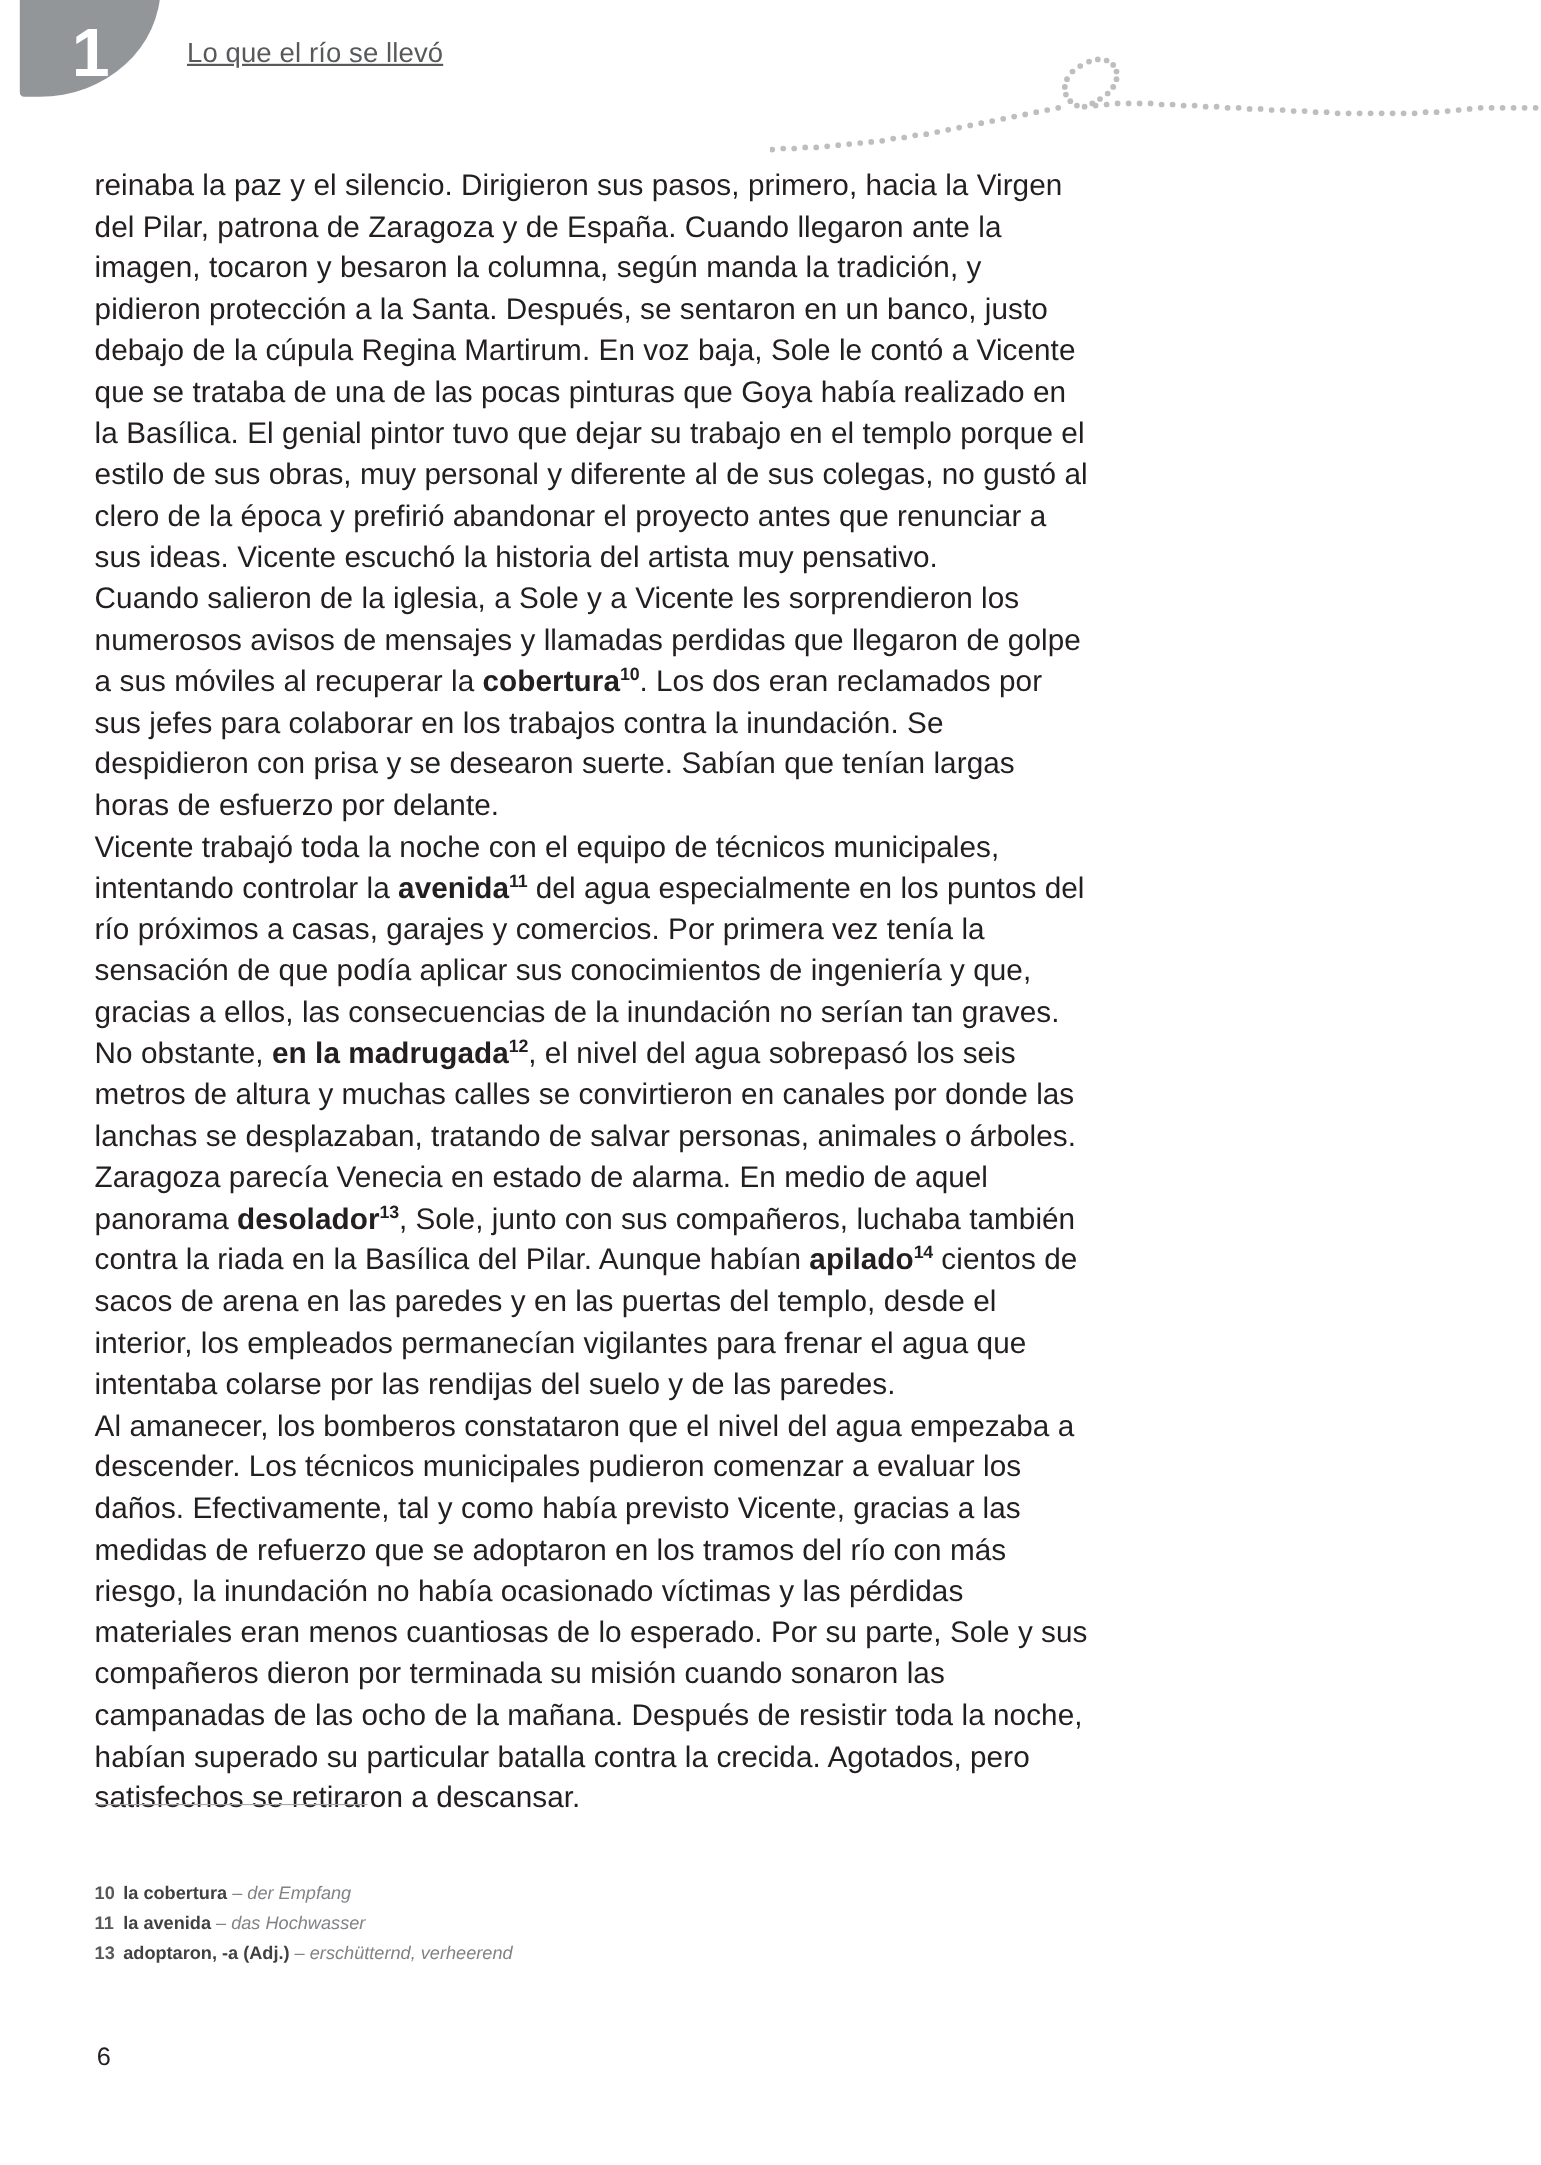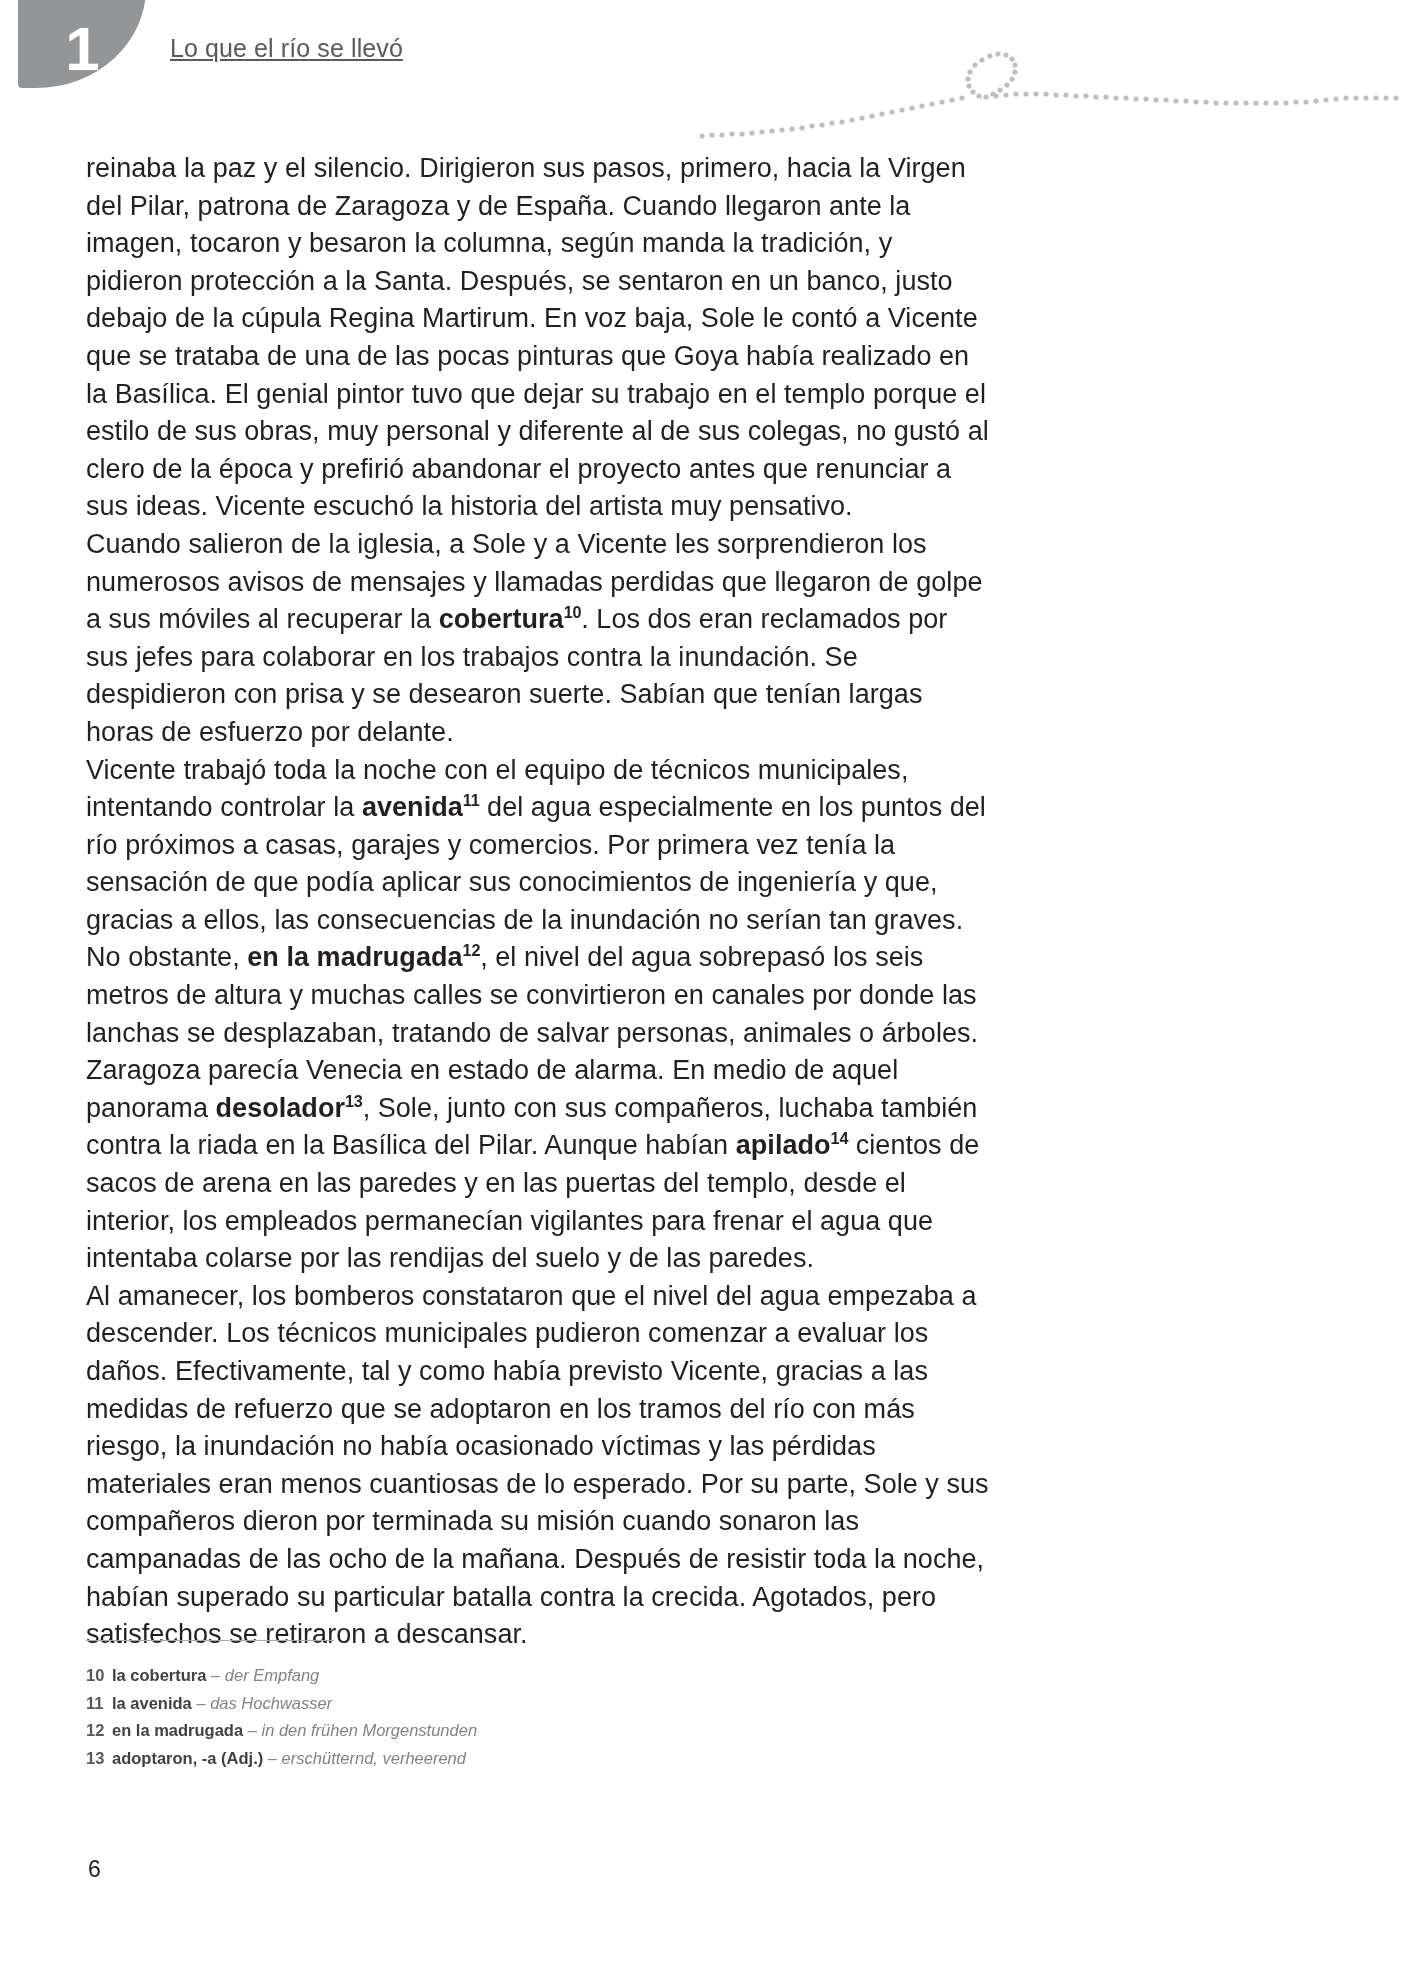--- a/index.html
+++ b/index.html
@@ -100,21 +100,21 @@
     position: absolute;
     left: 86px;
     top: 1640px;
     width: 248px;
     height: 1px;
     background: #a7a9ac;
   }
   .footnotes {
     position: absolute;
     left: 86px;
-    top: 1662px;
+    top: 1708px;
     width: 800px;
   }
   .footnote {
     font-size: 16.5px;
     line-height: 27.5px;
     color: #6d6e71;
     white-space: nowrap;
   }
   .fn-num {
     display: inline-block;
@@ -249,17 +249,16 @@
   <p class="para" id="p0"><span>reinaba la paz y el silencio. Dirigieron sus pasos, primero, hacia la Virgen del Pilar, patrona de Zaragoza y de España. Cuando llegaron ante la imagen, tocaron y besaron la columna, según manda la tradición, y pidieron protección a la Santa. Después, se sentaron en un banco, justo debajo de la cúpula Regina Martirum. En voz baja, Sole le contó a Vicente que se trataba de una de las pocas pinturas que Goya había realizado en la Basílica. El genial pintor tuvo que dejar su trabajo en el templo porque el estilo de sus obras, muy personal y diferente al de sus colegas, no gustó al clero de la época y prefirió abandonar el proyecto antes que renunciar a sus ideas. Vicente escuchó la historia del artista muy pensativo.</span></p>
   <p class="para" id="p1"><span>Cuando salieron de la iglesia, a Sole y a Vicente les sorprendieron los numerosos avisos de mensajes y llamadas perdidas que llegaron de golpe a sus móviles al recuperar la </span><b>cobertura</b><sup>10</sup><span>. Los dos eran reclamados por sus jefes para colaborar en los trabajos contra la inundación. Se despidieron con prisa y se desearon suerte. Sabían que tenían largas horas de esfuerzo por delante.</span></p>
   <p class="para" id="p2"><span>Vicente trabajó toda la noche con el equipo de técnicos municipales, intentando controlar la </span><b>avenida</b><sup>11</sup><span> del agua especialmente en los puntos del río próximos a casas, garajes y comercios. Por primera vez tenía la sensación de que podía aplicar sus conocimientos de ingeniería y que, gracias a ellos, las consecuencias de la inundación no serían tan graves. No obstante, </span><b>en la madrugada</b><sup>12</sup><span>, el nivel del agua sobrepasó los seis metros de altura y muchas calles se convirtieron en canales por donde las lanchas se desplazaban, tratando de salvar personas, animales o árboles. Zaragoza parecía Venecia en estado de alarma. En medio de aquel panorama </span><b>desolador</b><sup>13</sup><span>, Sole, junto con sus compañeros, luchaba también contra la riada en la Basílica del Pilar. Aunque habían </span><b>apilado</b><sup>14</sup><span> cientos de sacos de arena en las paredes y en las puertas del templo, desde el interior, los empleados permanecían vigilantes para frenar el agua que intentaba colarse por las rendijas del suelo y de las paredes.</span></p>
   <p class="para" id="p3"><span>Al amanecer, los bomberos constataron que el nivel del agua empezaba a descender. Los técnicos municipales pudieron comenzar a evaluar los daños. Efectivamente, tal y como había previsto Vicente, gracias a las medidas de refuerzo que se adoptaron en los tramos del río con más riesgo, la inundación no había ocasionado víctimas y las pérdidas materiales eran menos cuantiosas de lo esperado. Por su parte, Sole y sus compañeros dieron por terminada su misión cuando sonaron las campanadas de las ocho de la mañana. Después de resistir toda la noche, habían superado su particular batalla contra la crecida. Agotados, pero satisfechos se retiraron a descansar.</span></p>
 </div>
 
 <div class="footnote-rule"></div>
 <div class="footnotes">
     <div class="footnote"><span class="fn-num">10</span><span class="fn-term">la cobertura</span><span class="fn-dash"> – </span><span class="fn-trans">der Empfang</span></div>
     <div class="footnote"><span class="fn-num">11</span><span class="fn-term">la avenida</span><span class="fn-dash"> – </span><span class="fn-trans">das Hochwasser</span></div>
-    <div class="footnote"><span class="fn-num">12</span><span class="fn-term">en la madrugada</span><span class="fn-dash"> – </span><span class="fn-trans">in den frühen Morgenstunden</span></div>
     <div class="footnote"><span class="fn-num">13</span><span class="fn-term">adoptaron, -a (Adj.)</span><span class="fn-dash"> – </span><span class="fn-trans">erschütternd, verheerend</span></div>
   </div>
 
 <div class="page-number">6</div>
 
 </body></html>

